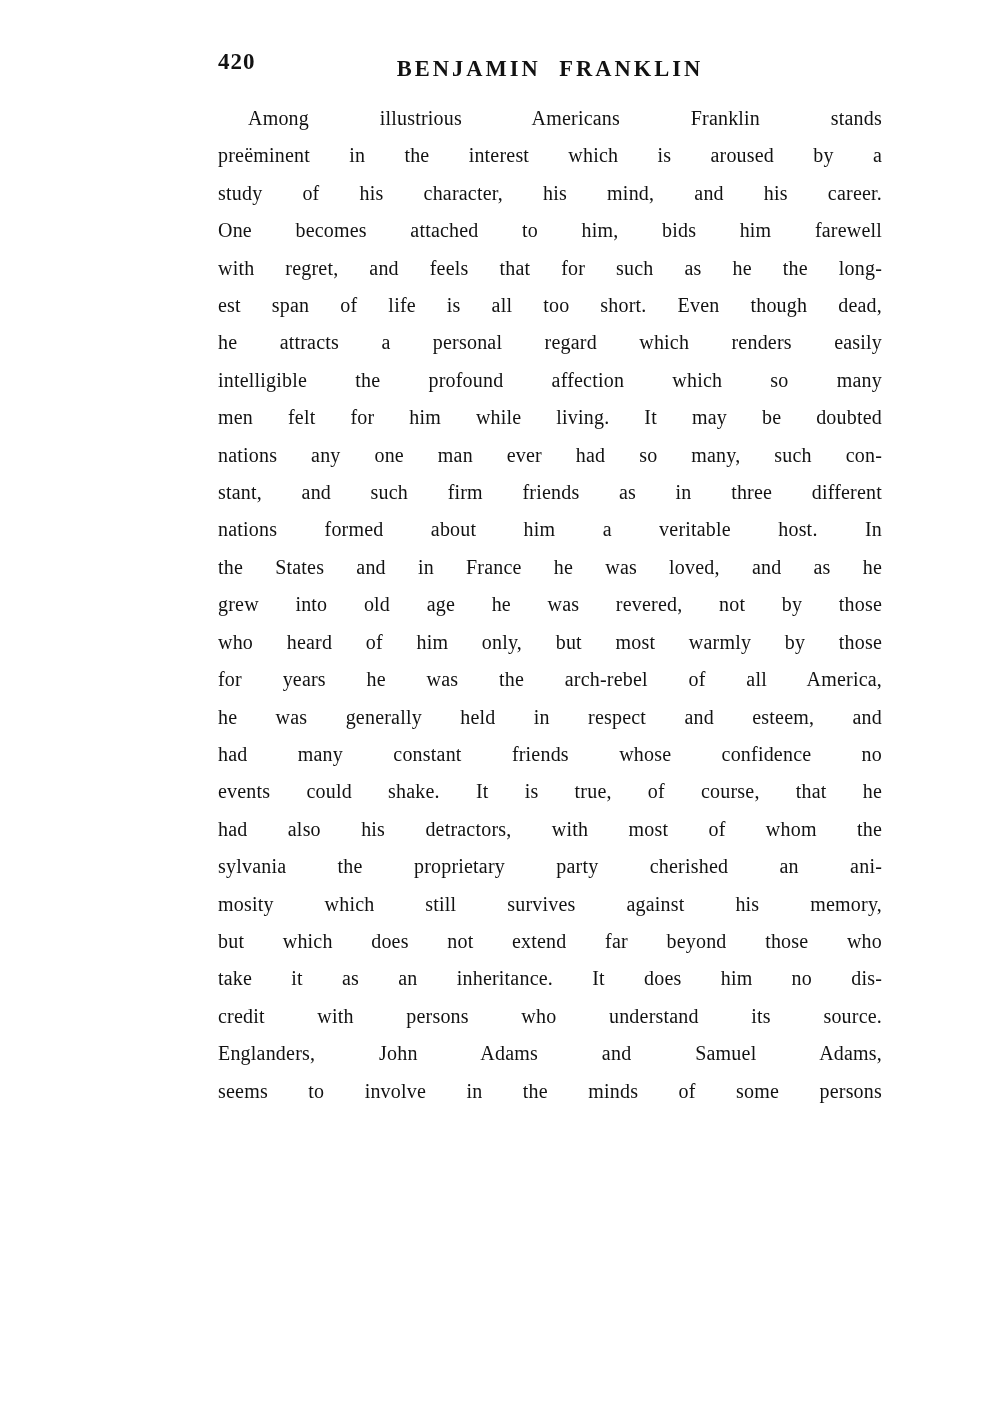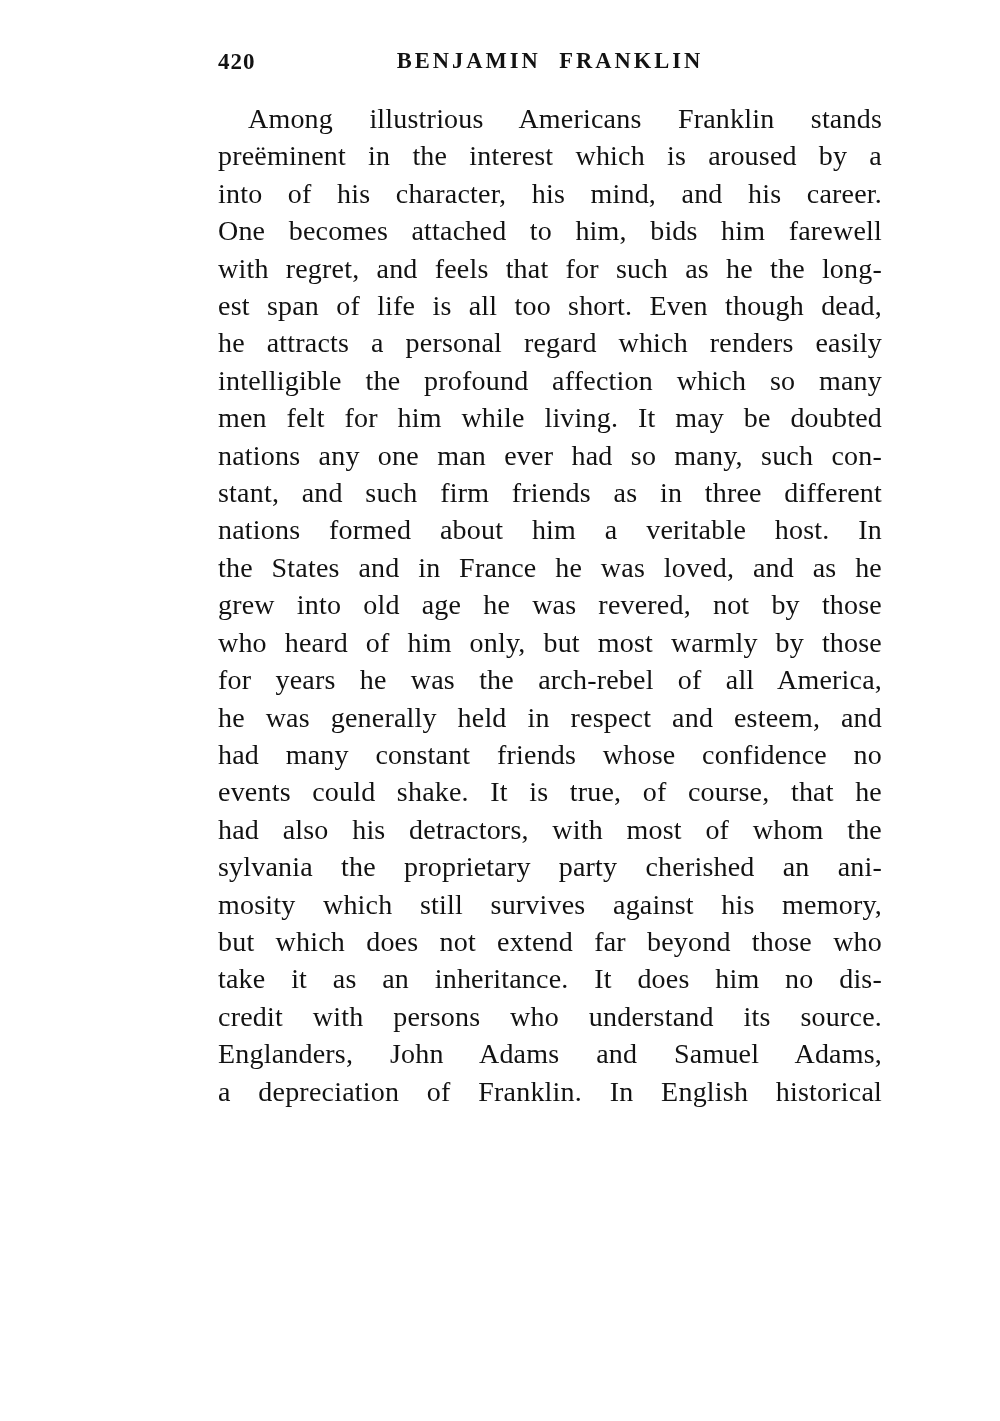--- a/index.html
+++ b/index.html
@@ -28,33 +28,33 @@
     left: 0;
     top: 1px;
     font-size: 23px;
     font-weight: bold;
     letter-spacing: 1px;
   }
   .running-title {
     position: absolute;
     left: 0;
     right: 0;
-    top: 0;
+    top: 8px;
     text-align: center;
     font-size: 22.5px;
     font-weight: bold;
     letter-spacing: 3px;
     word-spacing: 10px;
   }
   .body-text {
     position: absolute;
     left: 218px;
     top: 100px;
     width: 664px;
-    font-size: 28px;
+    font-size: 20px;
     line-height: 37.4px;
   }
   .text-line {
     text-align: justify;
     text-align-last: justify;
     white-space: nowrap; 
     letter-spacing: 0.2px;
   }
   .text-line.indent {
     text-indent: 30px;
@@ -65,21 +65,21 @@
 
 <div class="scan-page">
   <header class="running-head">
     <span class="folio">420</span>
     <span class="running-title">BENJAMIN FRANKLIN</span>
   </header>
 
   <main class="body-text" id="body-text">
       <div class="text-line indent">Among illustrious Americans Franklin stands</div>
       <div class="text-line">preëminent in the interest which is aroused by a</div>
-      <div class="text-line">into of his character, his mind, and his career.</div>
+      <div class="text-line">study of his character, his mind, and his career.</div>
       <div class="text-line">One becomes attached to him, bids him farewell</div>
       <div class="text-line">with regret, and feels that for such as he the long-</div>
       <div class="text-line">est span of life is all too short.  Even though dead,</div>
       <div class="text-line">he attracts a personal regard which renders easily</div>
       <div class="text-line">intelligible the profound affection which so many</div>
       <div class="text-line">men felt for him while living.  It may be doubted</div>
       <div class="text-line">nations any one man ever had so many, such con-</div>
       <div class="text-line">stant, and such firm friends as in three different</div>
       <div class="text-line">nations formed about him a veritable host.  In</div>
       <div class="text-line">the States and in France he was loved, and as he</div>
@@ -89,15 +89,16 @@
       <div class="text-line">he was generally held in respect and esteem, and</div>
       <div class="text-line">had many constant friends whose confidence no</div>
       <div class="text-line">events could shake.  It is true, of course, that he</div>
       <div class="text-line">had also his detractors, with most of whom the</div>
       <div class="text-line">sylvania the proprietary party cherished an ani-</div>
       <div class="text-line">mosity which still survives against his memory,</div>
       <div class="text-line">but which does not extend far beyond those who</div>
       <div class="text-line">take it as an inheritance.  It does him no dis-</div>
       <div class="text-line">credit with persons who understand its source.</div>
       <div class="text-line">Englanders, John Adams and Samuel Adams,</div>
+      <div class="text-line">seems to involve in the minds of some persons</div>
       <div class="text-line">a depreciation of Franklin.  In English historical</div>
     </main>
 </div>
 
 </body></html>

